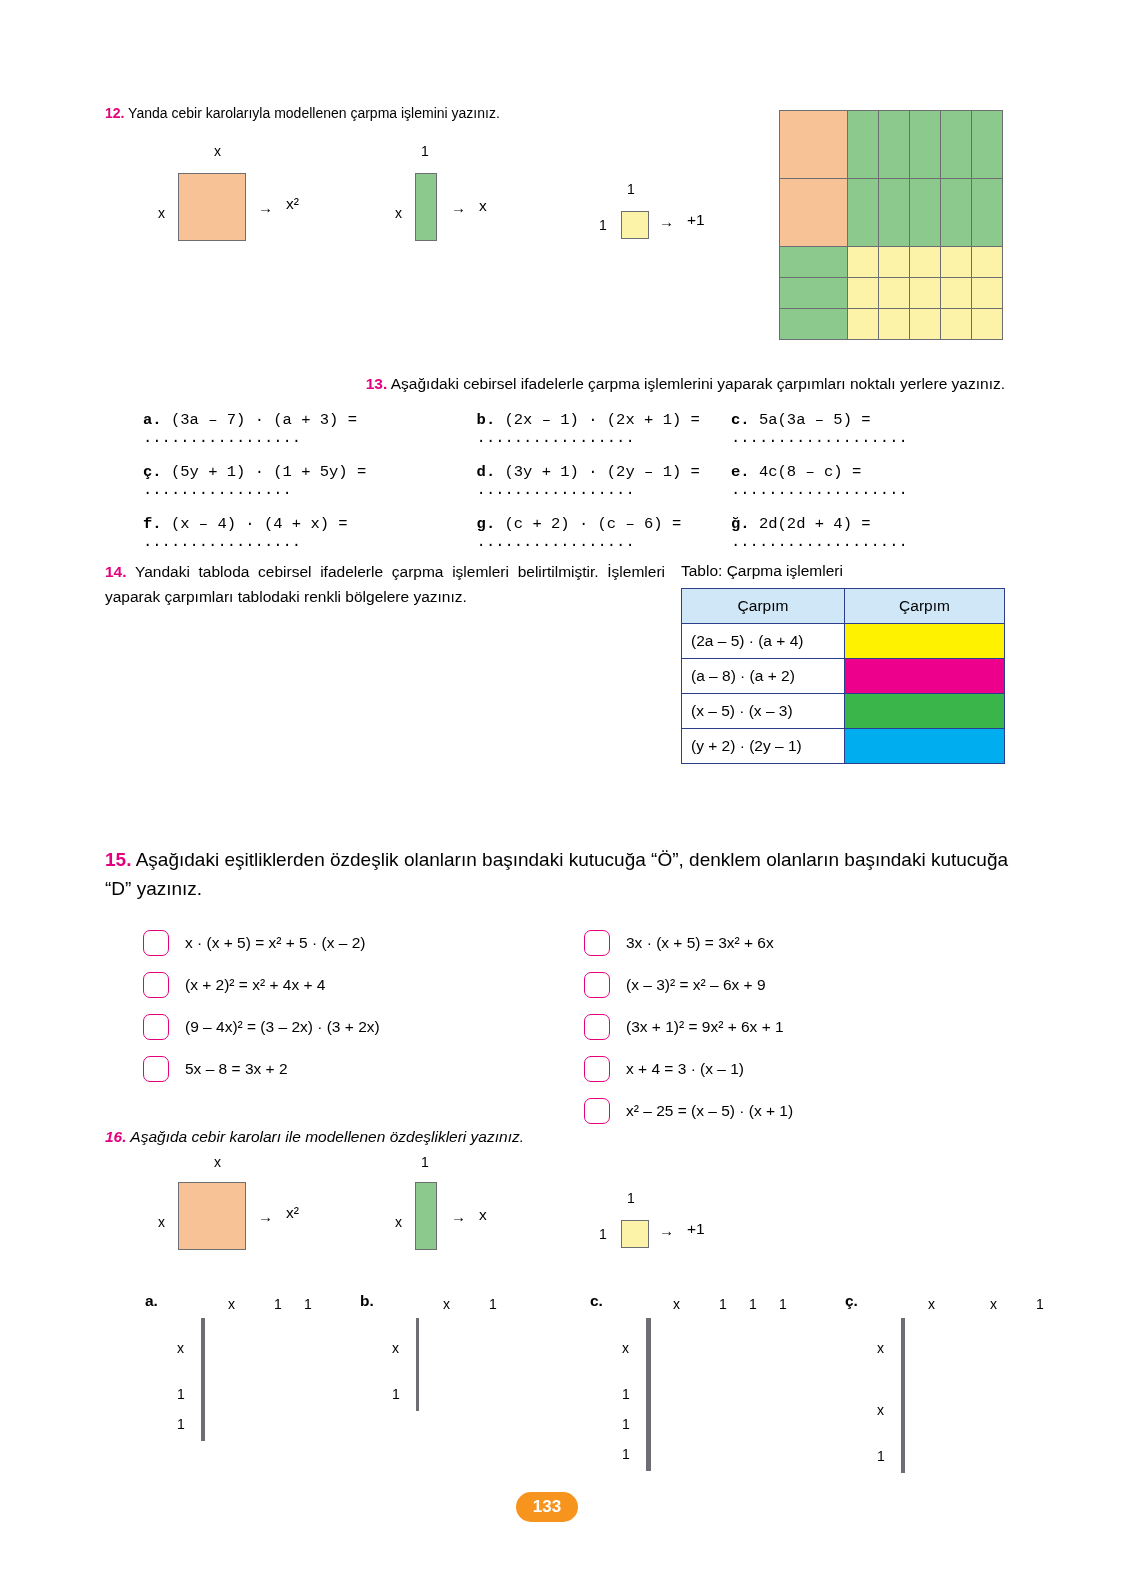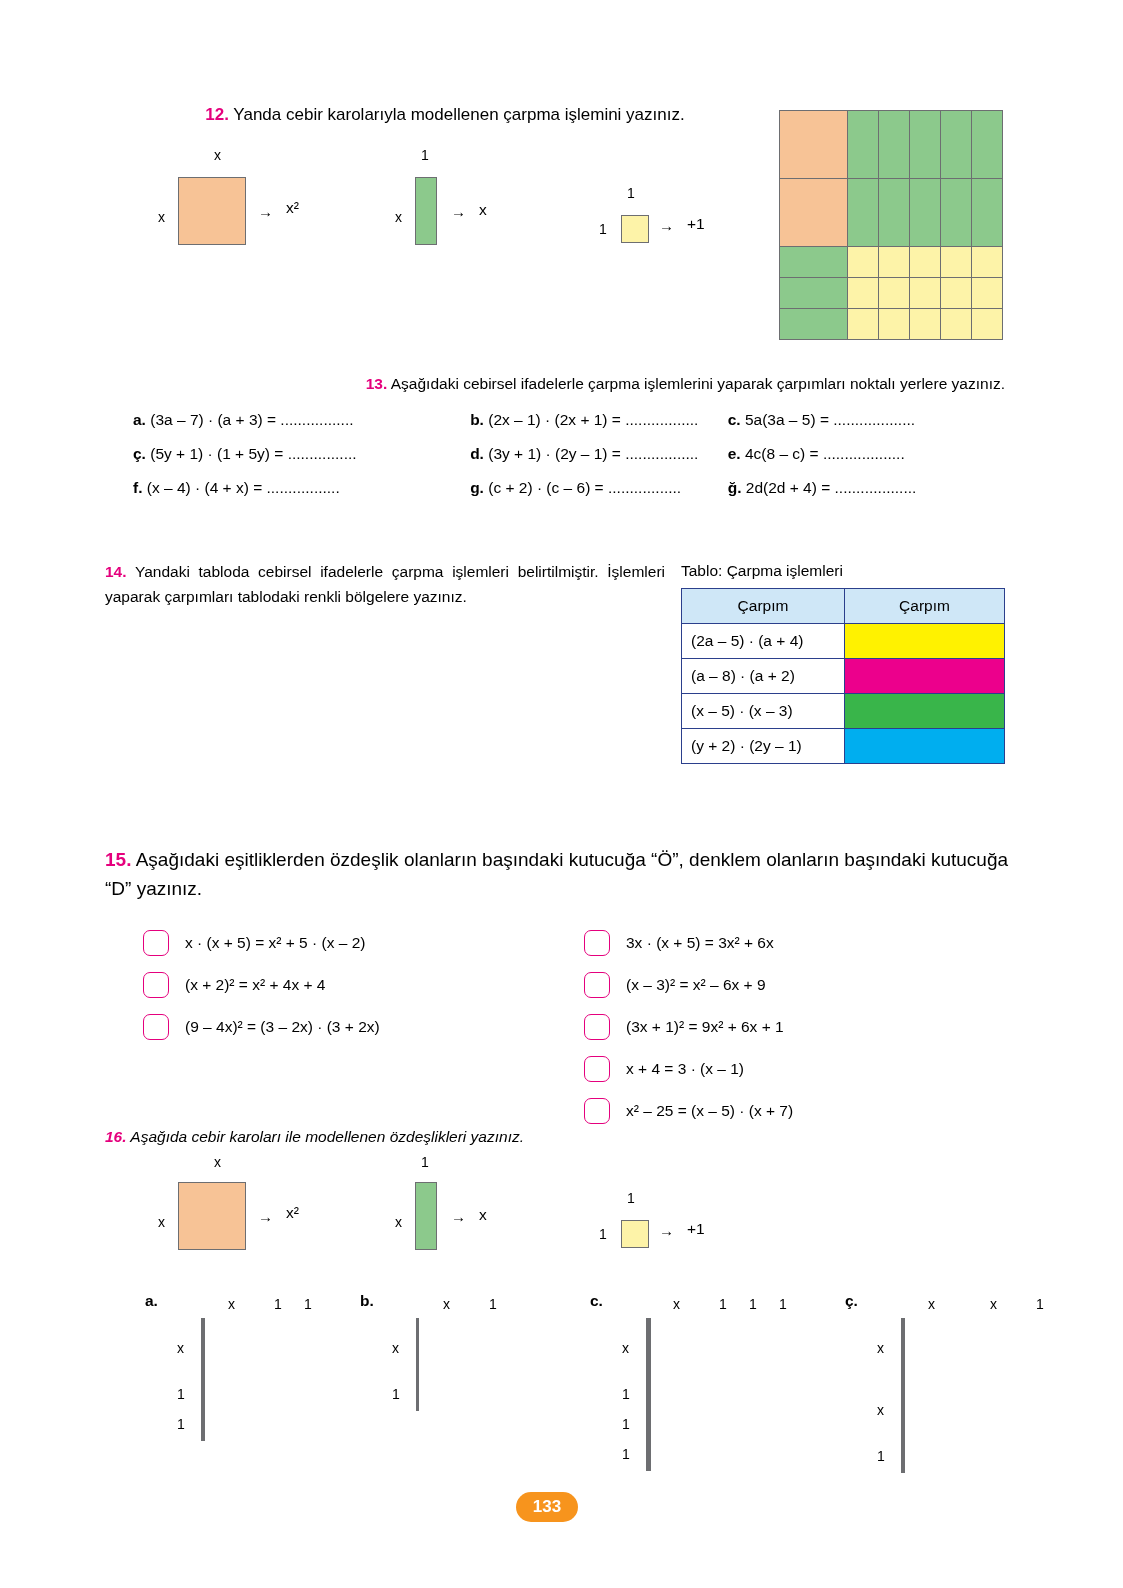--- a/index.html
+++ b/index.html
@@ -13,21 +13,21 @@
     color: #000000;
     font-size: 15.5px;
   }
   .page { position:relative; width:1123px; height:1588px; }
 
   .qnum { color:#e5007d; font-weight:bold; }
   .bold { font-weight:bold; }
 
   
   #q12 { position:absolute; left:105px; top:105px; width:680px; }
-  #q12 .qtext { font-size:17px;text-align:center; }
+  #q12 .qtext { font-size:14px; }
   #q12 .legend { position:relative; height:130px; margin-top:22px; }
 
   .tile-group { position:absolute; }
   .tile-lbl { position:absolute; font-size:14px; }
   .tile {
     position:absolute;
     border:1.4px solid #6d6e71;
   }
   .tile.x2 { width:62px; height:62px; background:#f7c396; }
   .tile.xt { width:22px; height:62px; background:#8cc98c; }
@@ -36,21 +36,21 @@
   .res { position:absolute; font-size:15.5px; }
 
   
   #q12grid { position:absolute; left:779px; top:110px; }
   .grid { border-collapse:collapse; }
   .grid td { border:1.1px solid #6d6e71; padding:0; }
 
   
   #q13 { position:absolute; left:105px; top:375px; width:900px; }
   #q13 .qtext { font-size:15.5px;text-align:right; }
-  #q13 .rows { margin-top:18px; margin-left:28px; }
+  #q13 .rows { margin-top:18px; margin-left:38px;font-family:Liberation Mono, monospace; }
   #q13 .row { display:flex; margin-bottom:16px; }
   #q13 .item { font-size:15.5px; }
   #q13 .c1 { width:300px; }
   #q13 .c2 { width:300px;padding-left:40px; }
   #q13 .c3 { width:280px; }
 
   
   #q14 { position:absolute; left:105px; top:560px; width:560px; }
   #q14 .qtext { font-size:15.5px; text-align:justify; line-height:1.6; }
 
@@ -255,41 +255,45 @@
             <div class="eq">x · (x + 5) = x² + 5 · (x – 2)</div>
           </div>
           <div class="eqrow">
             <div class="chkbox"></div>
             <div class="eq">(x + 2)² = x² + 4x + 4</div>
           </div>
           <div class="eqrow">
             <div class="chkbox"></div>
             <div class="eq">(9 – 4x)² = (3 – 2x) · (3 + 2x)</div>
           </div>
+          <div class="eqrow">
+            <div class="chkbox"></div>
+            <div class="eq">5x – 8 = 3x + 2</div>
+          </div>
         </div>
       <div class="col" id="q15-right">
           <div class="eqrow">
             <div class="chkbox"></div>
             <div class="eq">3x · (x + 5) = 3x² + 6x</div>
           </div>
           <div class="eqrow">
             <div class="chkbox"></div>
             <div class="eq">(x – 3)² = x² – 6x + 9</div>
           </div>
           <div class="eqrow">
             <div class="chkbox"></div>
             <div class="eq">(3x + 1)² = 9x² + 6x + 1</div>
           </div>
           <div class="eqrow">
             <div class="chkbox"></div>
             <div class="eq">x + 4 = 3 · (x – 1)</div>
           </div>
           <div class="eqrow">
             <div class="chkbox"></div>
-            <div class="eq">x² – 25 = (x – 5) · (x + 7)</div>
+            <div class="eq">x² – 25 = (x – 5) · (x + 1)</div>
           </div>
         </div>
     </div>
   </div>
 
   <div id="q16">
     <div class="qtext">
       <span class="qnum">16.</span>
       <span>Aşağıda cebir karoları ile modellenen özdeşlikleri yazınız.</span>
     </div>

